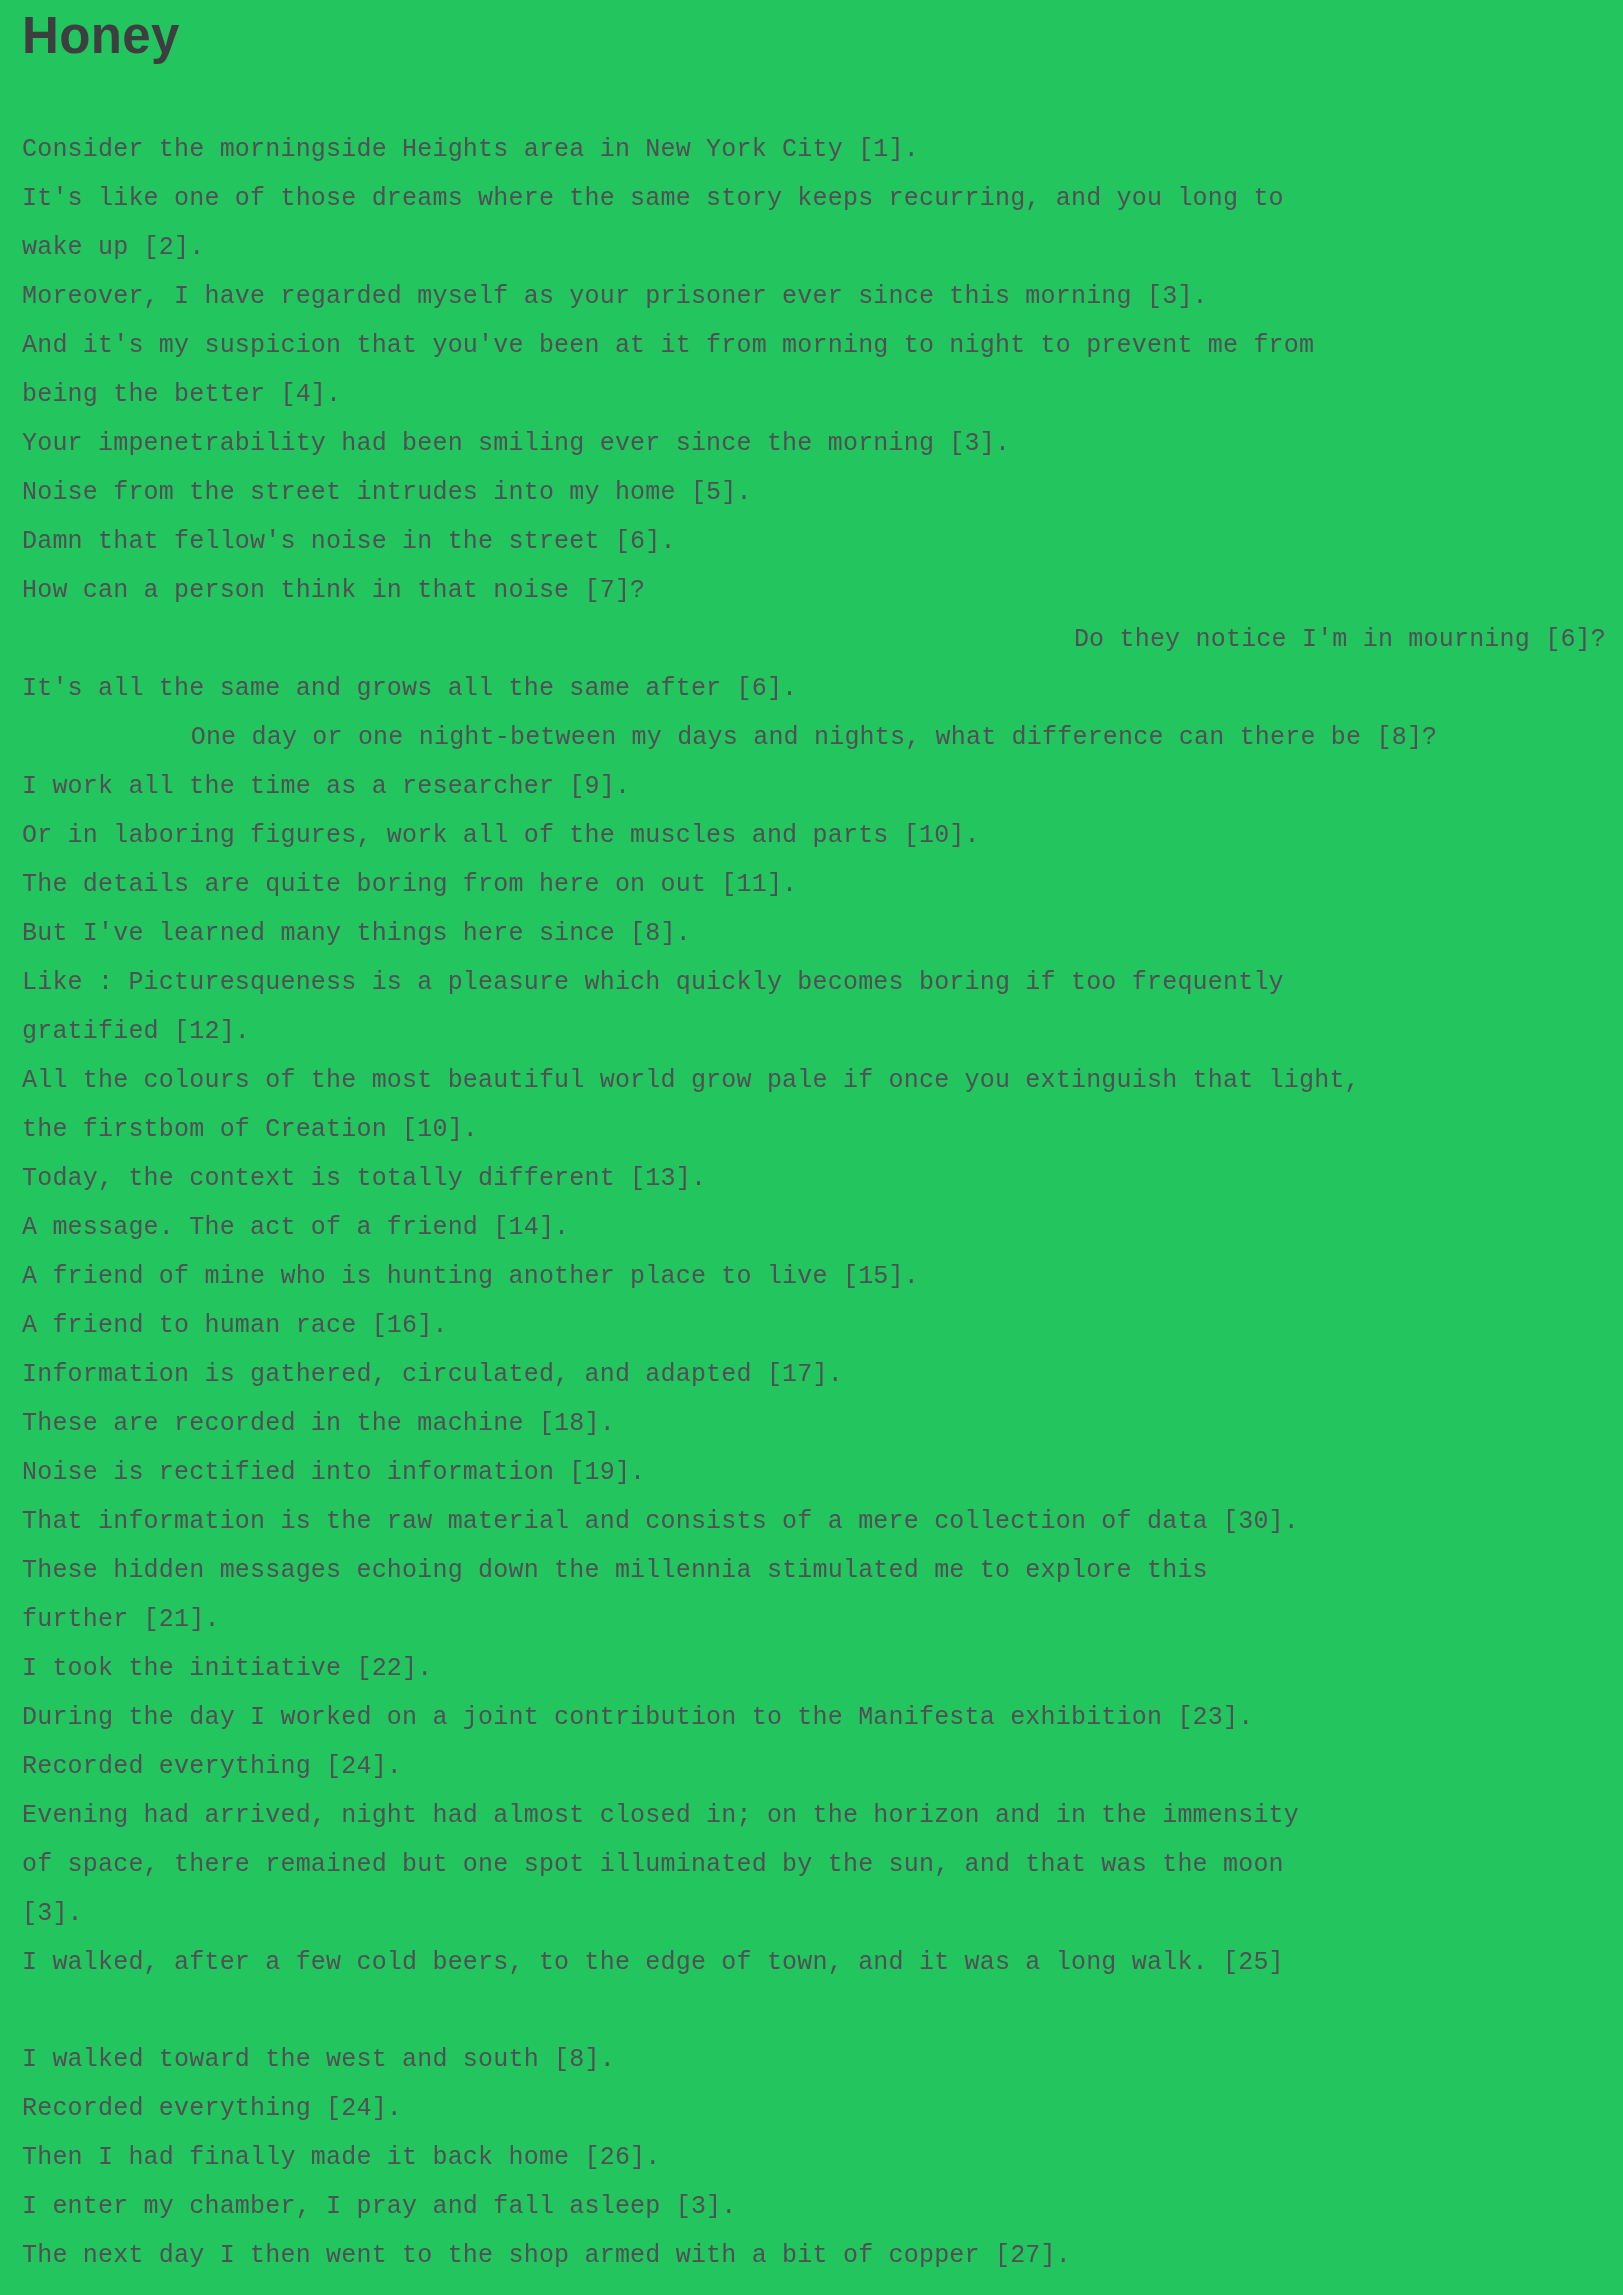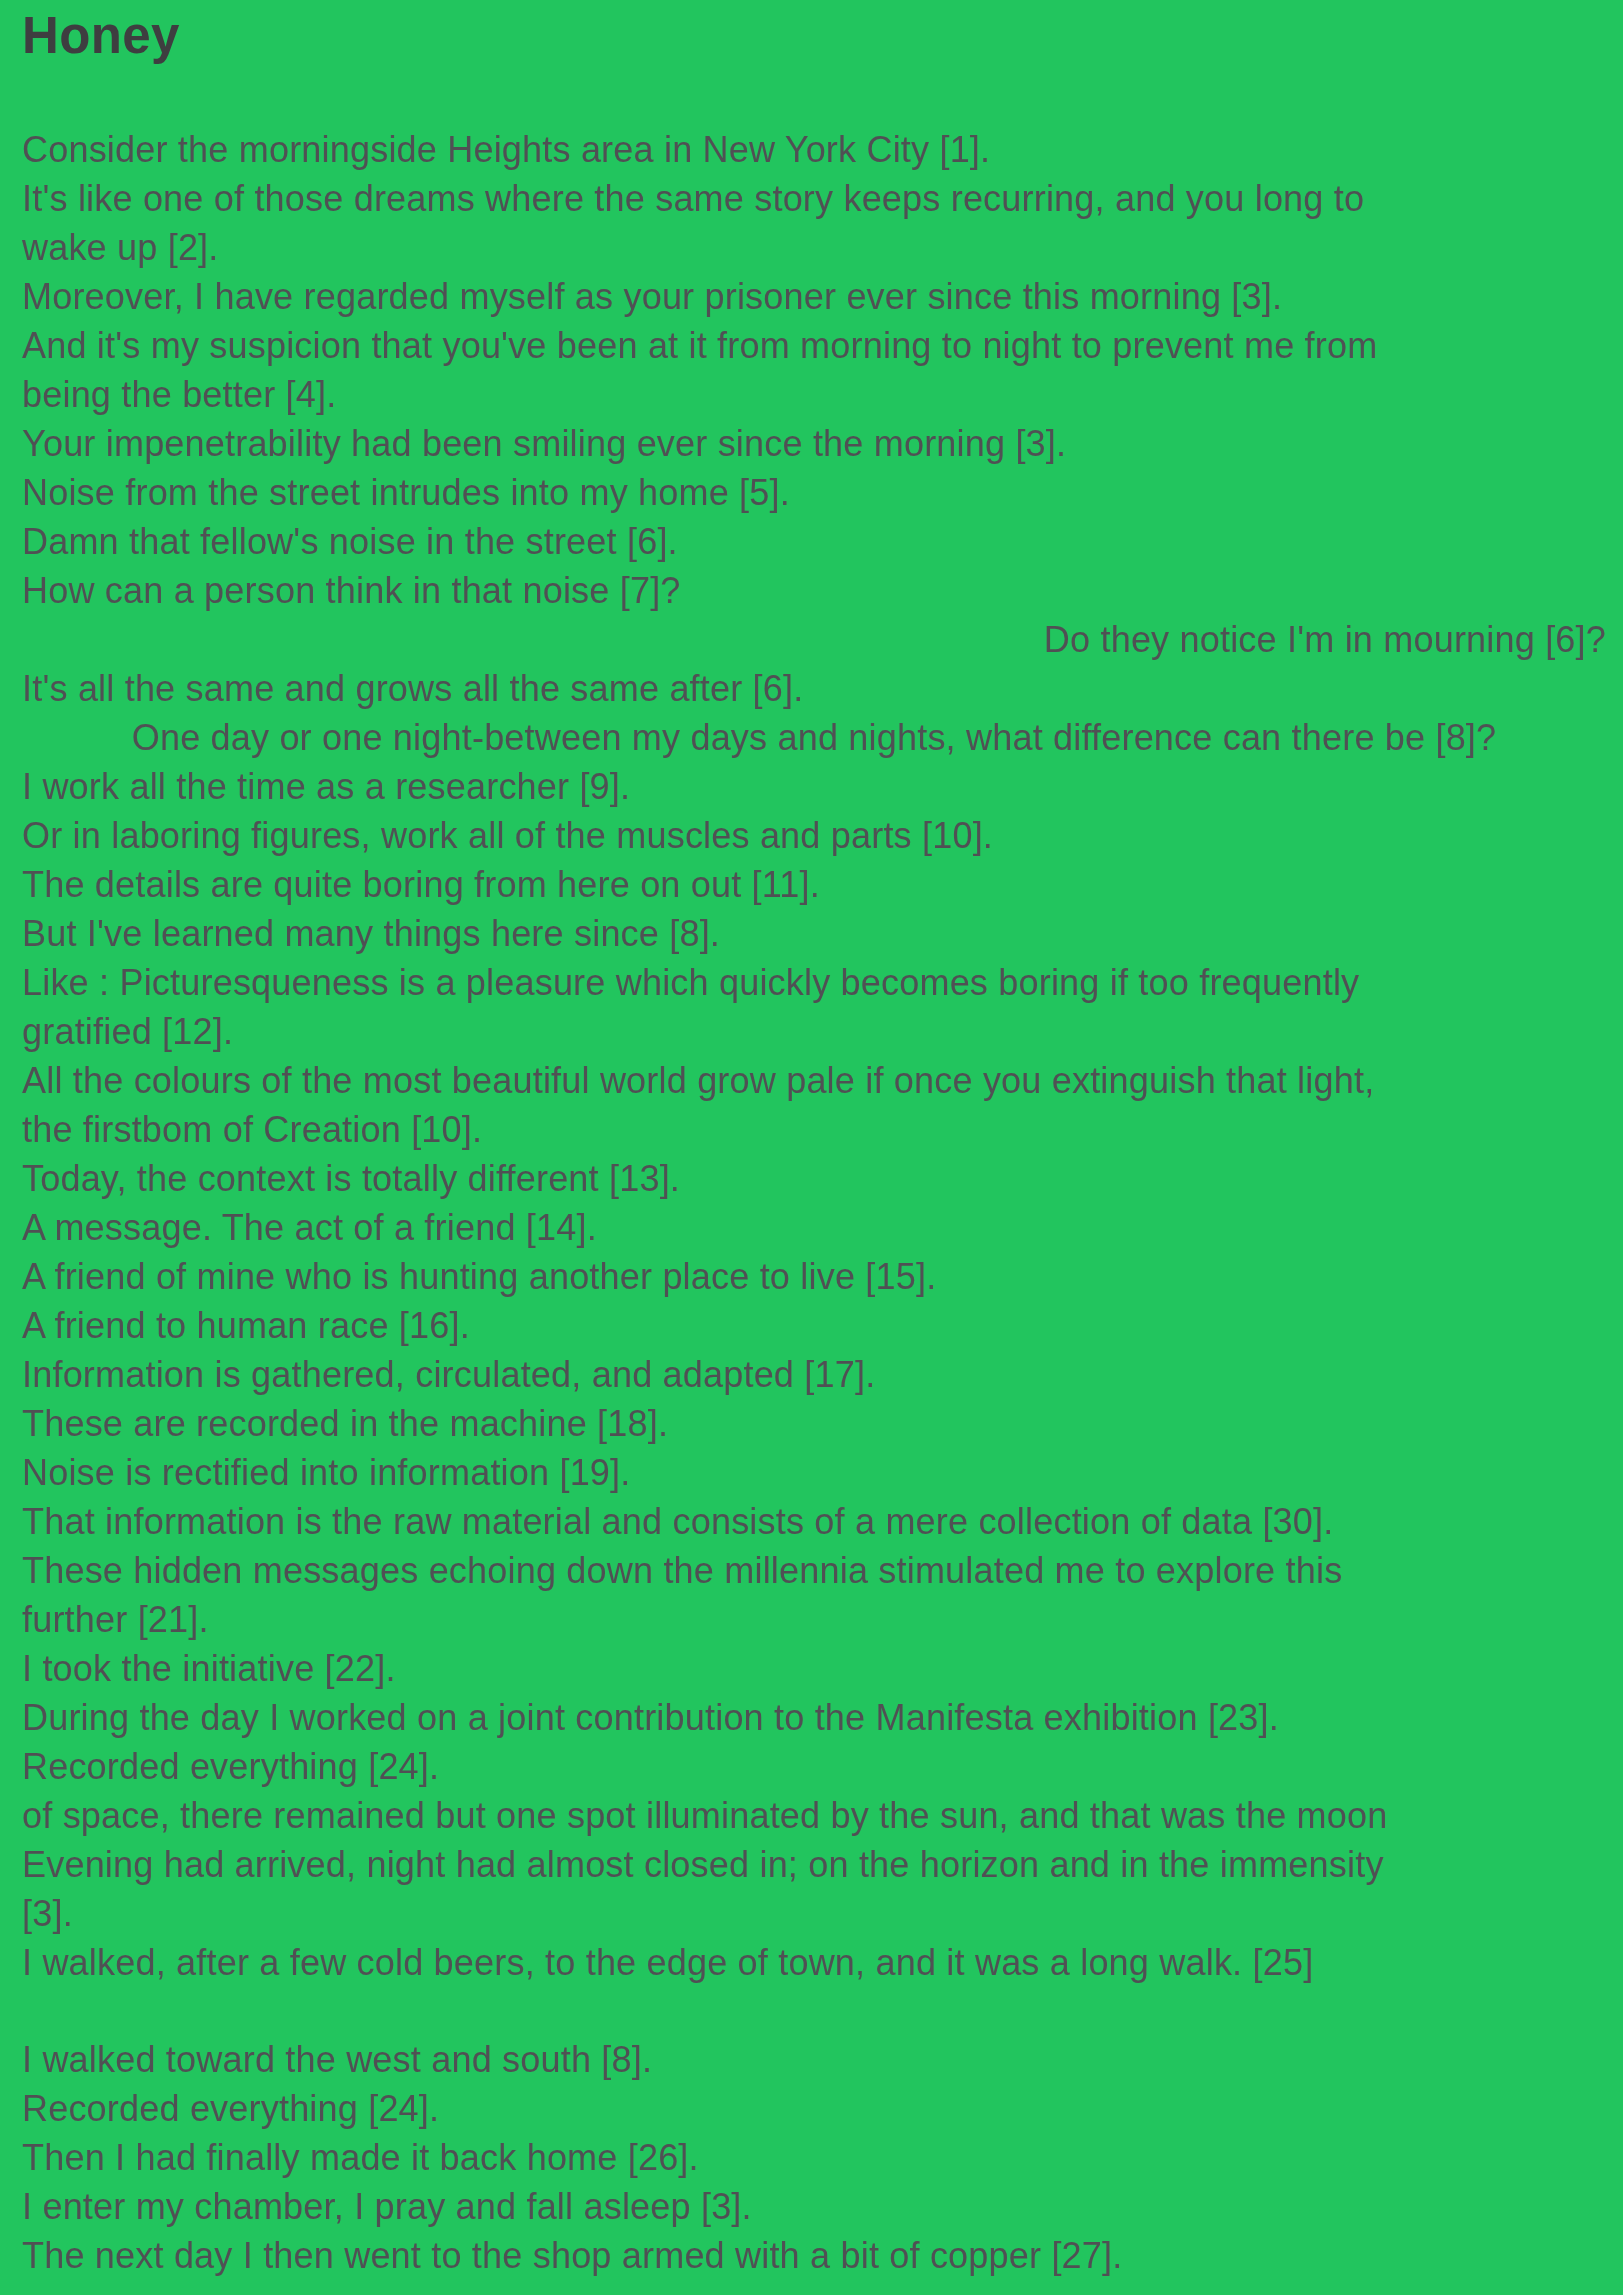--- a/index.html
+++ b/index.html
@@ -21,26 +21,27 @@
     font-size: 51px;
     line-height: 61px;
     font-weight: 700;
     letter-spacing: 0.4px;
     color: #3e3e40;
   }
   .content {
     margin-top: 59px;
   }
   .line {
-    font-size: 36px;
+    font-size: 25px;
     line-height: 49px;
     height: 49px;
     white-space: nowrap;
     letter-spacing: 0.2px;
     color: #505054;
+    font-family: Liberation Mono, monospace;
   }
 </style>
 </head>
 <body style="background: rgb(255, 255, 255);">
 
 <div class="doc">
   <h1 class="title" style="color: rgb(62, 62, 64);">Honey</h1>
   <div class="content" id="content">
       <div class="line" style="color: rgb(80, 80, 84);">Consider the morningside Heights area in New York City [1].</div>
       <div class="line" style="color: rgb(80, 80, 84);">It's like one of those dreams where the same story keeps recurring, and you long to</div>
@@ -69,22 +70,22 @@
       <div class="line" style="color: rgb(80, 80, 84);">A friend to human race [16].</div>
       <div class="line" style="color: rgb(80, 80, 84);">Information is gathered, circulated, and adapted [17].</div>
       <div class="line" style="color: rgb(80, 80, 84);">These are recorded in the machine [18].</div>
       <div class="line" style="color: rgb(80, 80, 84);">Noise is rectified into information [19].</div>
       <div class="line" style="color: rgb(80, 80, 84);">That information is the raw material and consists of a mere collection of data [30].</div>
       <div class="line" style="color: rgb(80, 80, 84);">These hidden messages echoing down the millennia stimulated me to explore this</div>
       <div class="line" style="color: rgb(80, 80, 84);">further [21].</div>
       <div class="line" style="color: rgb(80, 80, 84);">I took the initiative [22].</div>
       <div class="line" style="color: rgb(80, 80, 84);">During the day I worked on a joint contribution to the Manifesta exhibition [23].</div>
       <div class="line" style="color: rgb(80, 80, 84);">Recorded everything [24].</div>
+      <div class="line" style="color: rgb(80, 80, 84);">Evening had arrived, night had almost closed in; on the horizon and in the immensity</div>
       <div class="line" style="color: rgb(80, 80, 84);">of space, there remained but one spot illuminated by the sun, and that was the moon</div>
-      <div class="line" style="color: rgb(80, 80, 84);">Evening had arrived, night had almost closed in; on the horizon and in the immensity</div>
       <div class="line" style="color: rgb(80, 80, 84);">[3].</div>
       <div class="line" style="color: rgb(80, 80, 84);">I walked, after a few cold beers, to the edge of town, and it was a long walk. [25]</div>
       <div class="line" style="color: rgb(80, 80, 84); margin-top: 48px;">I walked toward the west and south [8].</div>
       <div class="line" style="color: rgb(80, 80, 84);">Recorded everything [24].</div>
       <div class="line" style="color: rgb(80, 80, 84);">Then I had finally made it back home [26].</div>
       <div class="line" style="color: rgb(80, 80, 84);">I enter my chamber, I pray and fall asleep [3].</div>
       <div class="line" style="color: rgb(80, 80, 84);">The next day I then went to the shop armed with a bit of copper [27].</div>
     </div>
 </div>
 

